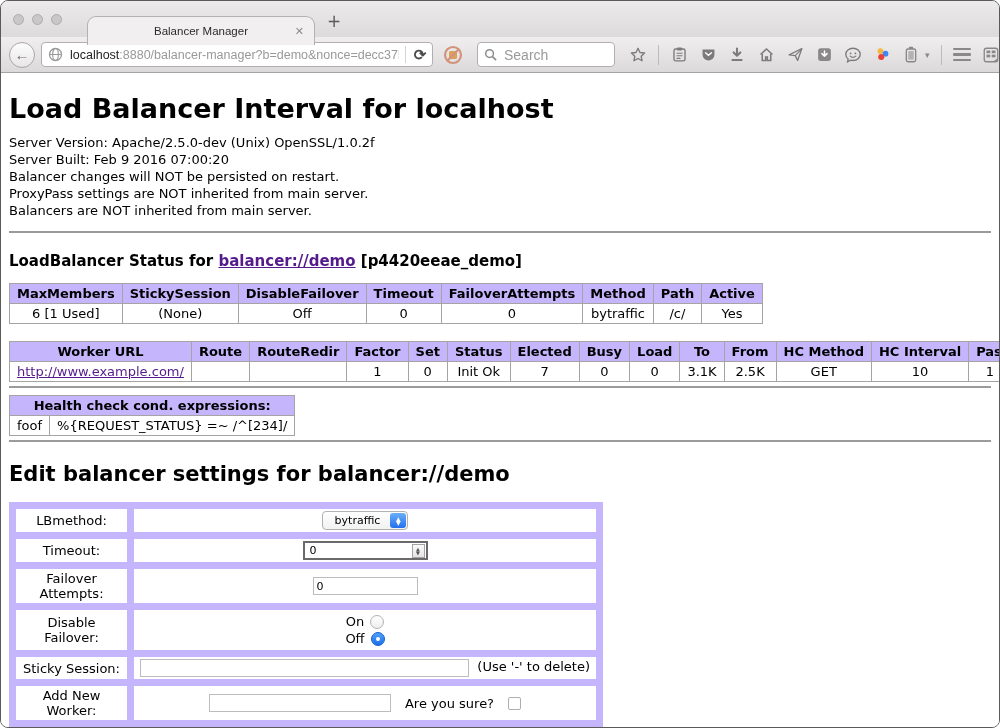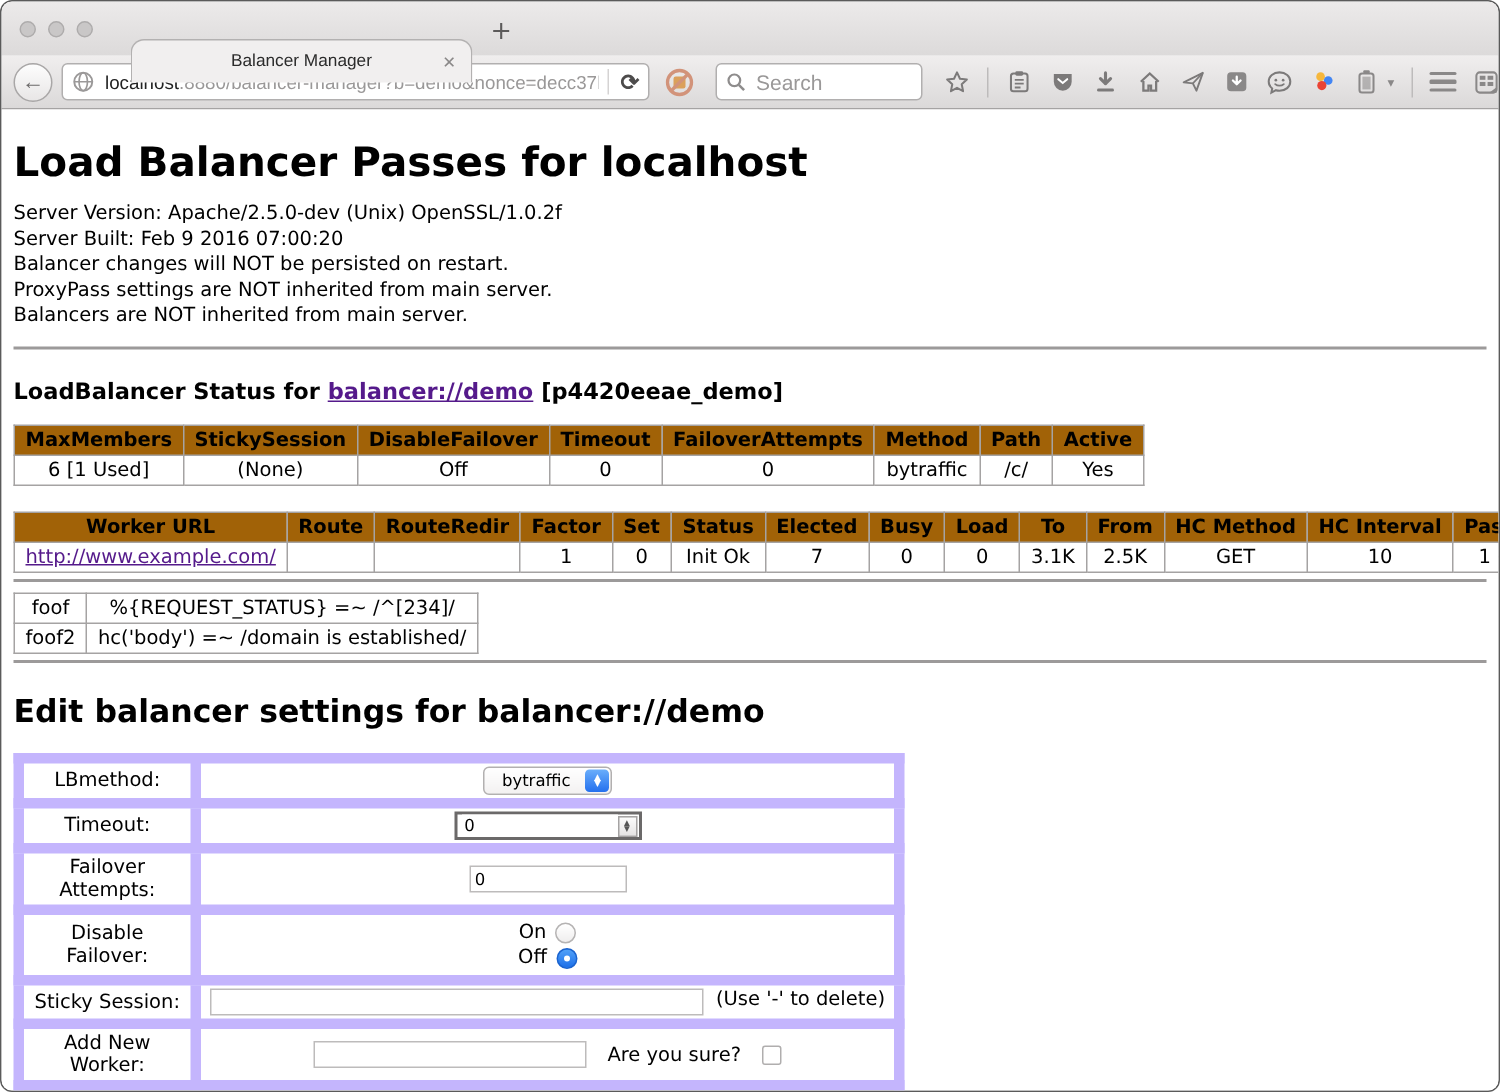--- a/index.html
+++ b/index.html
@@ -11,21 +11,21 @@
   }
 
   
   .tabstrip {
     height:36px; background:linear-gradient(#eceaea,#dcdada);
     position:relative; flex:0 0 36px;
   }
   .traffic { position:absolute; top:13px; left:12px; display:flex; gap:8px; }
   .traffic span { width:11px; height:11px; border-radius:50%; background:#c9c7c7; border:1px solid #aeacac; }
   .tab {
-    position:absolute; left:86px; top:25px; width:228px; height:29px;
+    position:absolute; left:86px; top:15px; width:228px; height:29px;
     background:#f1efef; border:1px solid #b3b1b1; border-bottom:none;
     border-radius:9px 9px 0 0; display:flex; align-items:center; justify-content:center;
     font-size:11.5px; color:#2b2b2b; font-family:"Liberation Sans", sans-serif;
   }
   .tab .close { position:absolute; right:10px; color:#8b8989; font-size:11px; cursor:default; }
   .newtab { position:absolute; left:326px; top:12px; font-size:17px; color:#5c5a5a; line-height:1; }
 
   
   .toolbar {
     height:36px; flex:0 0 36px; background:linear-gradient(#f0eeee,#dbd9d9);
@@ -67,21 +67,21 @@
   .content { flex:1 1 auto; background:#fff; padding:0 8px; overflow:hidden; color:#000; }
   h1.pagetitle { font-size:27px; font-weight:bold; margin:20px 0 10px 0; letter-spacing:0; }
   .infolines { font-size:13px; line-height:17px; }
   hr { border:none; border-top:2px solid #9c9a9a; margin:12px 0 0 0; }
   .sectionhead { font-size:15px; font-weight:bold; margin:19px 0 0 0; }
   .sectionhead a { color:#551a8b; }
   a { color:#551a8b; }
 
   table.data { border-collapse:collapse; font-size:13px; margin-top:13px; }
   table.data th, table.data td { border:1px solid #a5a3a3; padding:1px 7px; height:20px; text-align:center; white-space:nowrap; }
-  table.data th { background:#a16207; font-weight:bold; }
+  table.data th { background:#c4b5fd; font-weight:bold; }
 
   
   .formhead { font-size:21px; font-weight:bold; margin:20px 0 0 0; }
   table.form { border-collapse:collapse; margin-top:16px; width:594px; font-size:13px; }
   table.form td { border:7px solid #c4b5fd; padding:2px 4px; }
   table.form { border:1px solid #9f9d9d; }
   td.flabel { width:118px; text-align:center; }
   td.fval { text-align:center; }
   .selectbox {
     display:inline-flex; align-items:center; height:19px; border:1px solid #b2b0b0; border-radius:4px;
@@ -251,21 +251,21 @@
             <rect x="10.8" y="5" width="4.2" height="3" fill="#8a8888"></rect>
             <rect x="5" y="9.6" width="4.2" height="3" fill="#8a8888"></rect>
             <rect x="10.8" y="9.6" width="4.2" height="3" fill="#8a8888"></rect>
             <path d="M12 17.5l5.5-4v4z" fill="#8a8888"></path>
           </svg>
       </span>
     </div>
   </div>
 
   <div class="content">
-    <h1 class="pagetitle">Load Balancer Passes for localhost</h1>
+    <h1 class="pagetitle">Load Balancer Interval for localhost</h1>
 
     <div class="infolines">
       <div>Server Version: Apache/2.5.0-dev (Unix) OpenSSL/1.0.2f</div>
       <div>Server Built: Feb 9 2016 07:00:20</div>
       <div>Balancer changes will NOT be persisted on restart.</div>
       <div>ProxyPass settings are NOT inherited from main server.</div>
       <div>Balancers are NOT inherited from main server.</div>
     </div>
 
     <hr>
@@ -337,27 +337,26 @@
         <td>1 (0)</td>
 
       </tr>
     </tbody>
       </table>
 
     <hr style="margin-top:4px;">
 
     <table class="data" style="margin-top:7px;">
       <tbody>
+          <tr>
+        <th colspan="2">Health check cond. expressions:</th>
+      </tr>
       <tr>
         <td>foof</td>
         <td>%{REQUEST_STATUS} =~ /^[234]/</td>
-      </tr>
-      <tr>
-        <td>foof2</td>
-        <td>hc('body') =~ /domain is established/</td>
       </tr>
     </tbody>
       </table>
 
     <hr style="margin-top:4px;">
 
     <div class="formhead">Edit balancer settings for balancer://demo</div>
 
     <table class="form">
       <tbody>

